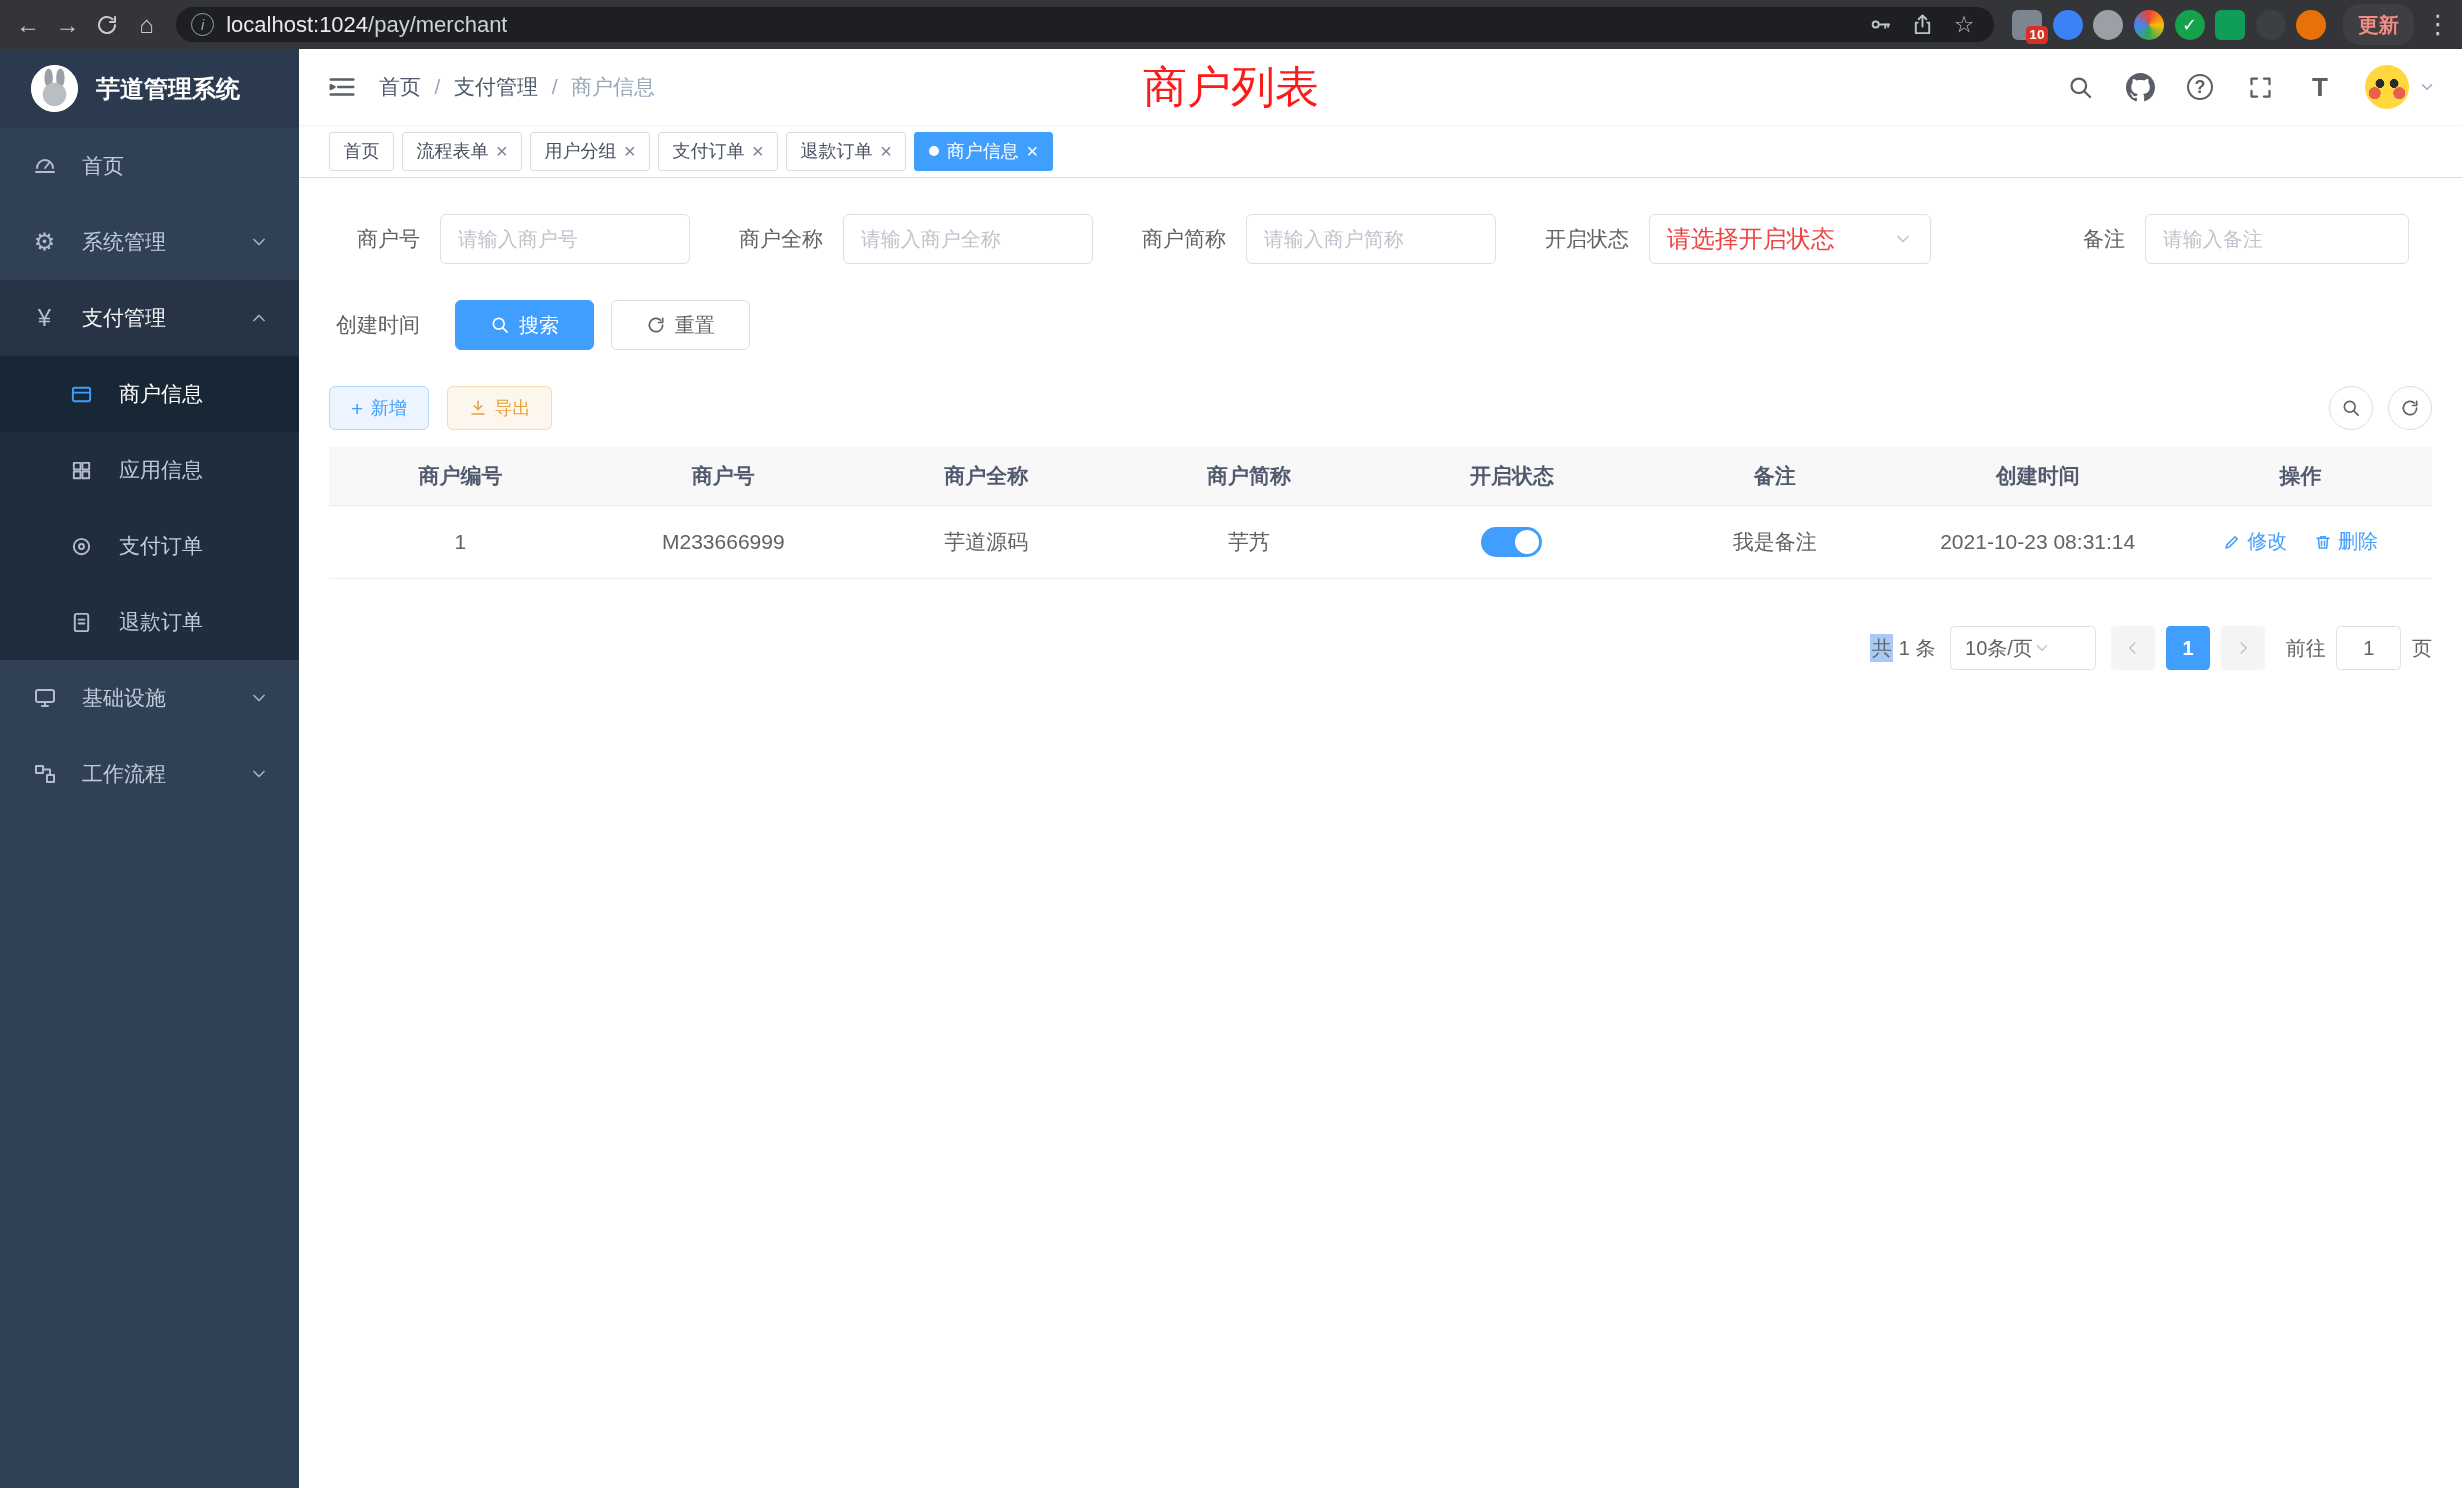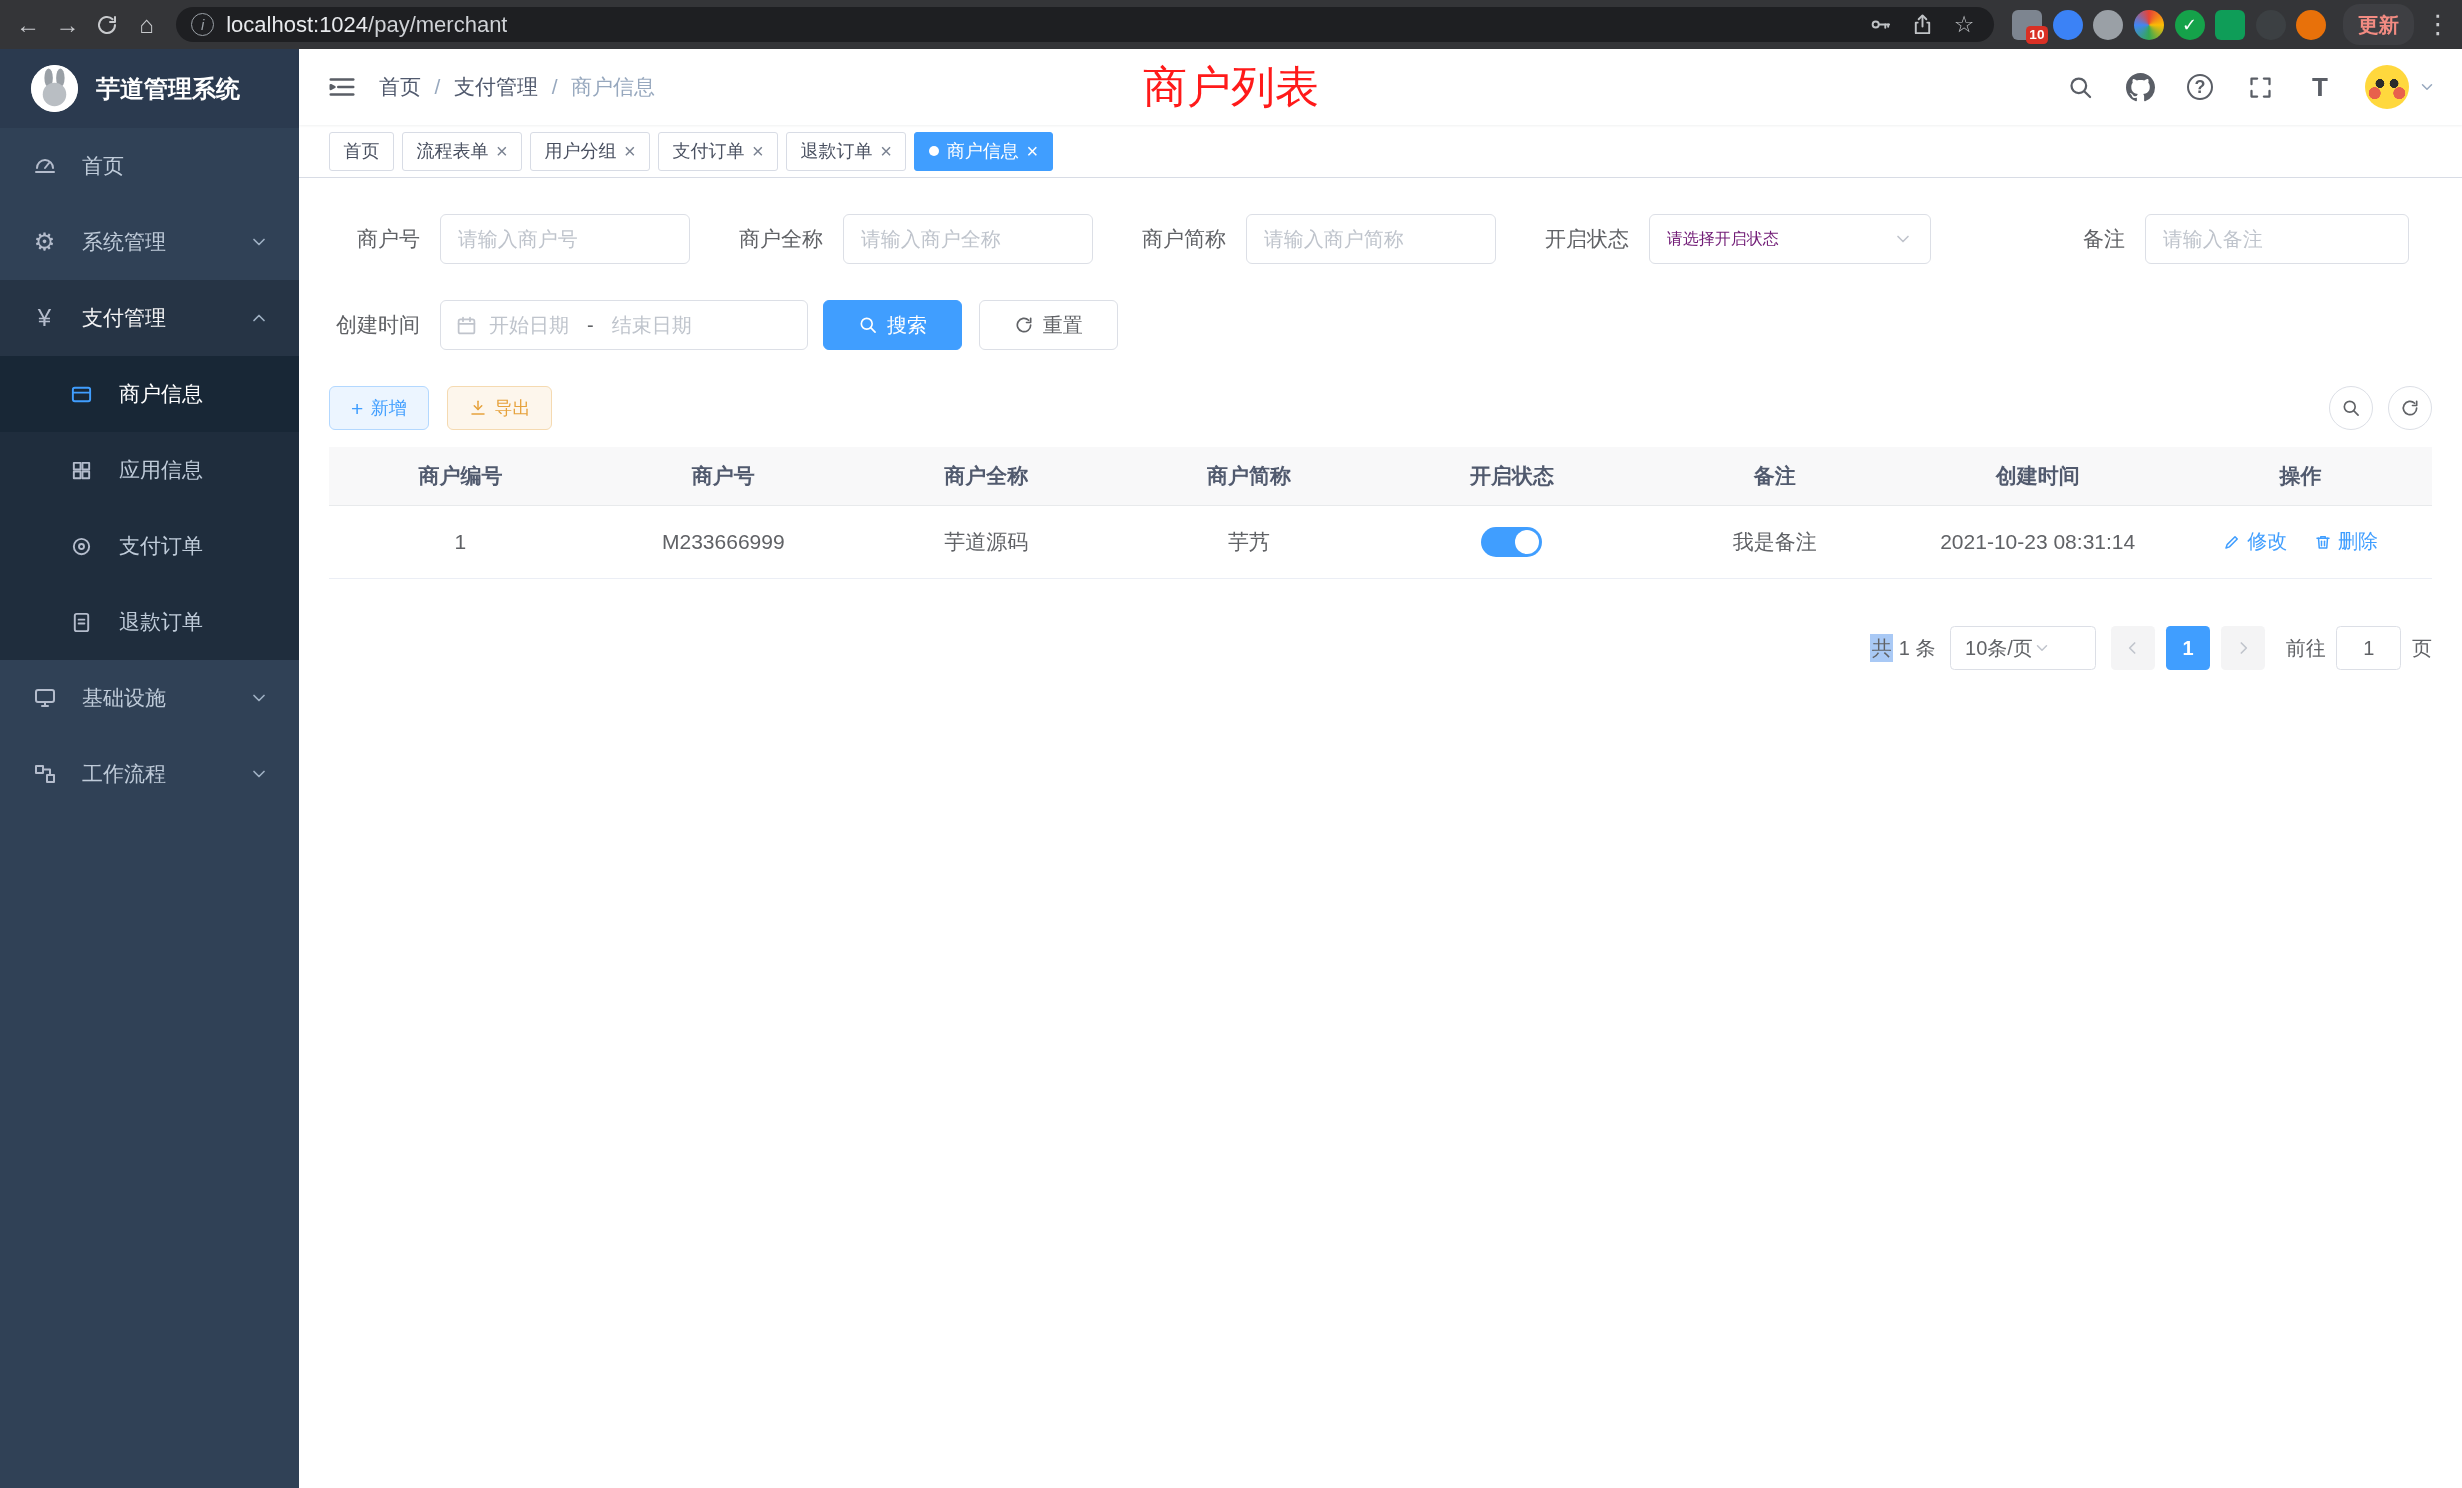--- a/index.html
+++ b/index.html
@@ -80,21 +80,21 @@
   .content { flex: 1; padding: 36px 30px 0; min-height: 0; }
   .form-row { display: flex; align-items: center; margin-bottom: 36px; }
   .form-item { display: flex; align-items: center; }
   .form-item + .form-item { margin-left: 42px; }
   .fi-remark { margin-left: 103px !important; }
   .form-label { width: 91px; text-align: right; margin-right: 20px; font-size: 21px; color: #606266; font-weight: 500; white-space: nowrap; flex: none; }
   .inp { height: 50px; border: 0.8px solid #dcdfe6; border-radius: 6px; padding: 0 16.7px; font-size: 20px; color: #606266; background: #fff; outline: none; font-family: inherit; }
   .inp::placeholder { color: #bfc4cc; }
   .w330 { width: 250px; } .w348 { width: 264px; }
   .select-box { width: 282px; height: 50px; border: 0.8px solid #dcdfe6; border-radius: 6px; display: flex; align-items: center; padding: 0 16.7px; cursor: pointer; background: #fff; }
-  .select-placeholder { font-size: 16px; color: #701a75; flex: 1; white-space: nowrap; overflow: hidden; }
+  .select-placeholder { font-size: 24px; color: #ef4444; flex: 1; white-space: nowrap; overflow: hidden; }
   .select-caret { color: #c0c4cc; display: flex; flex: none; }
   .daterange { width: 368px; height: 50px; border: 0.8px solid #dcdfe6; border-radius: 6px; display: flex; align-items: center; padding: 0 15px; gap: 12px; background: #fff; cursor: text; }
   .daterange .cal { color: #c0c4cc; display: flex; flex: none; }
   .date-ph { font-size: 20px; color: #bfc4cc; white-space: nowrap; }
   .date-sep { font-size: 20px; color: #606266; margin: 0 6px; }
   .btn { height: 50px; border-radius: 6px; display: inline-flex; align-items: center; justify-content: center; gap: 9px; font-size: 20px; cursor: pointer; border: 0.8px solid transparent; padding: 0 34px; white-space: nowrap; font-family: inherit; }
   .btn-primary { background: #409EFF; color: #fff; border-color: #409EFF; margin-left: 15px; }
   .btn-plain { background: #fff; color: #606266; border-color: #dcdfe6; margin-left: 16.7px; justify-content: space-between; }
 
   .toolbar-row { display: flex; align-items: center; margin-top: 33px; }
@@ -416,33 +416,20 @@
           </div>
           <div class="form-item fi-remark">
             <span class="form-label">备注</span>
             <input class="inp w348" type="text" placeholder="请输入备注" style="">
           </div>
         </div>
 
         <div class="form-row">
           <div class="form-item">
             <span class="form-label">创建时间</span>
-            <div class="daterange">
-              <span class="cal">
-                <svg class="si" width="21" height="21" viewBox="0 0 24 24">
-                    <rect x="3" y="5" width="18" height="16" rx="2"></rect>
-                    <path d="M8 3v4"></path>
-                    <path d="M16 3v4"></path>
-                    <path d="M3 10h18"></path>
-                  </svg>
-              </span>
-              <span class="date-ph">开始日期</span>
-              <span class="date-sep">-</span>
-              <span class="date-ph">结束日期</span>
-            </div>
           </div>
           <button class="btn btn-primary">
             <svg class="si" width="20" height="20" viewBox="0 0 24 24">
                 <circle cx="10.5" cy="10.5" r="6.5"></circle>
                 <path d="m15.5 15.5 5 5"></path>
               </svg>
             <span>搜索</span>
           </button>
           <button class="btn btn-plain">
             <svg class="si" width="20" height="20" viewBox="0 0 24 24">

